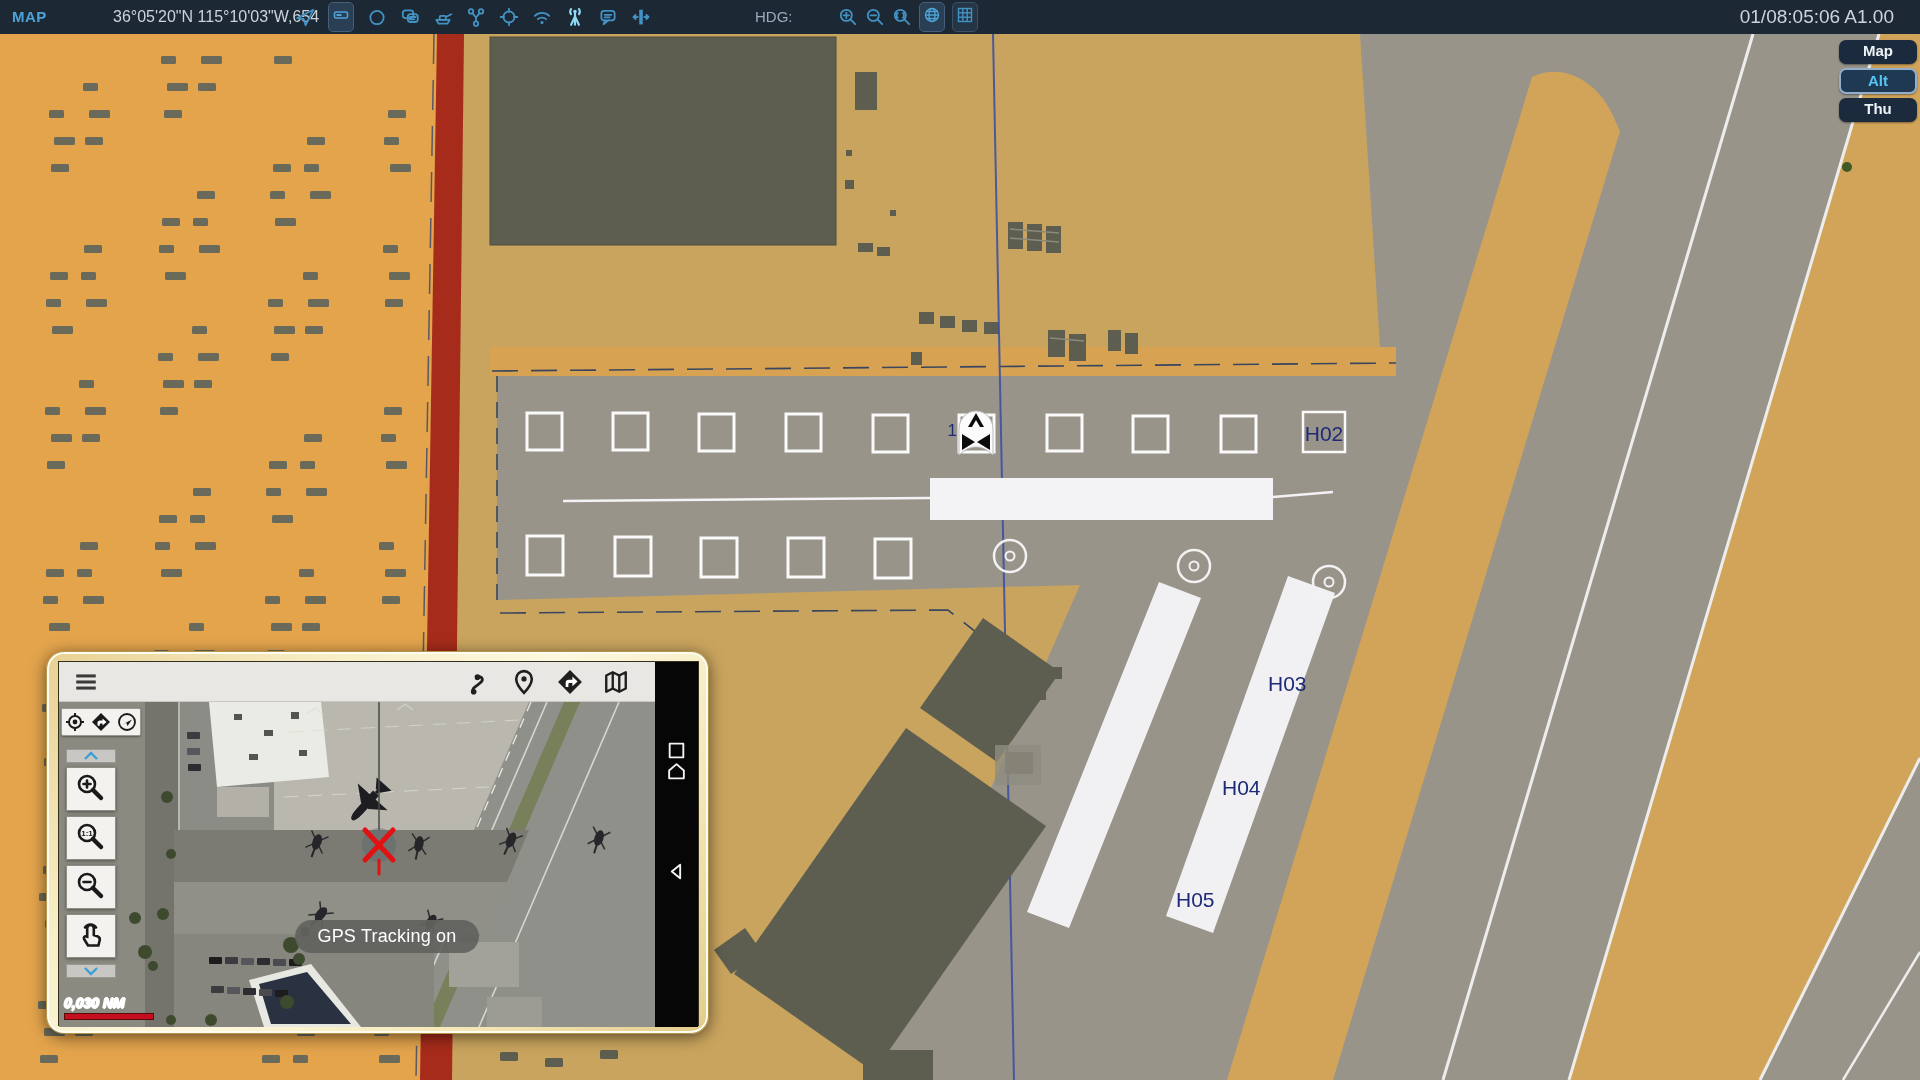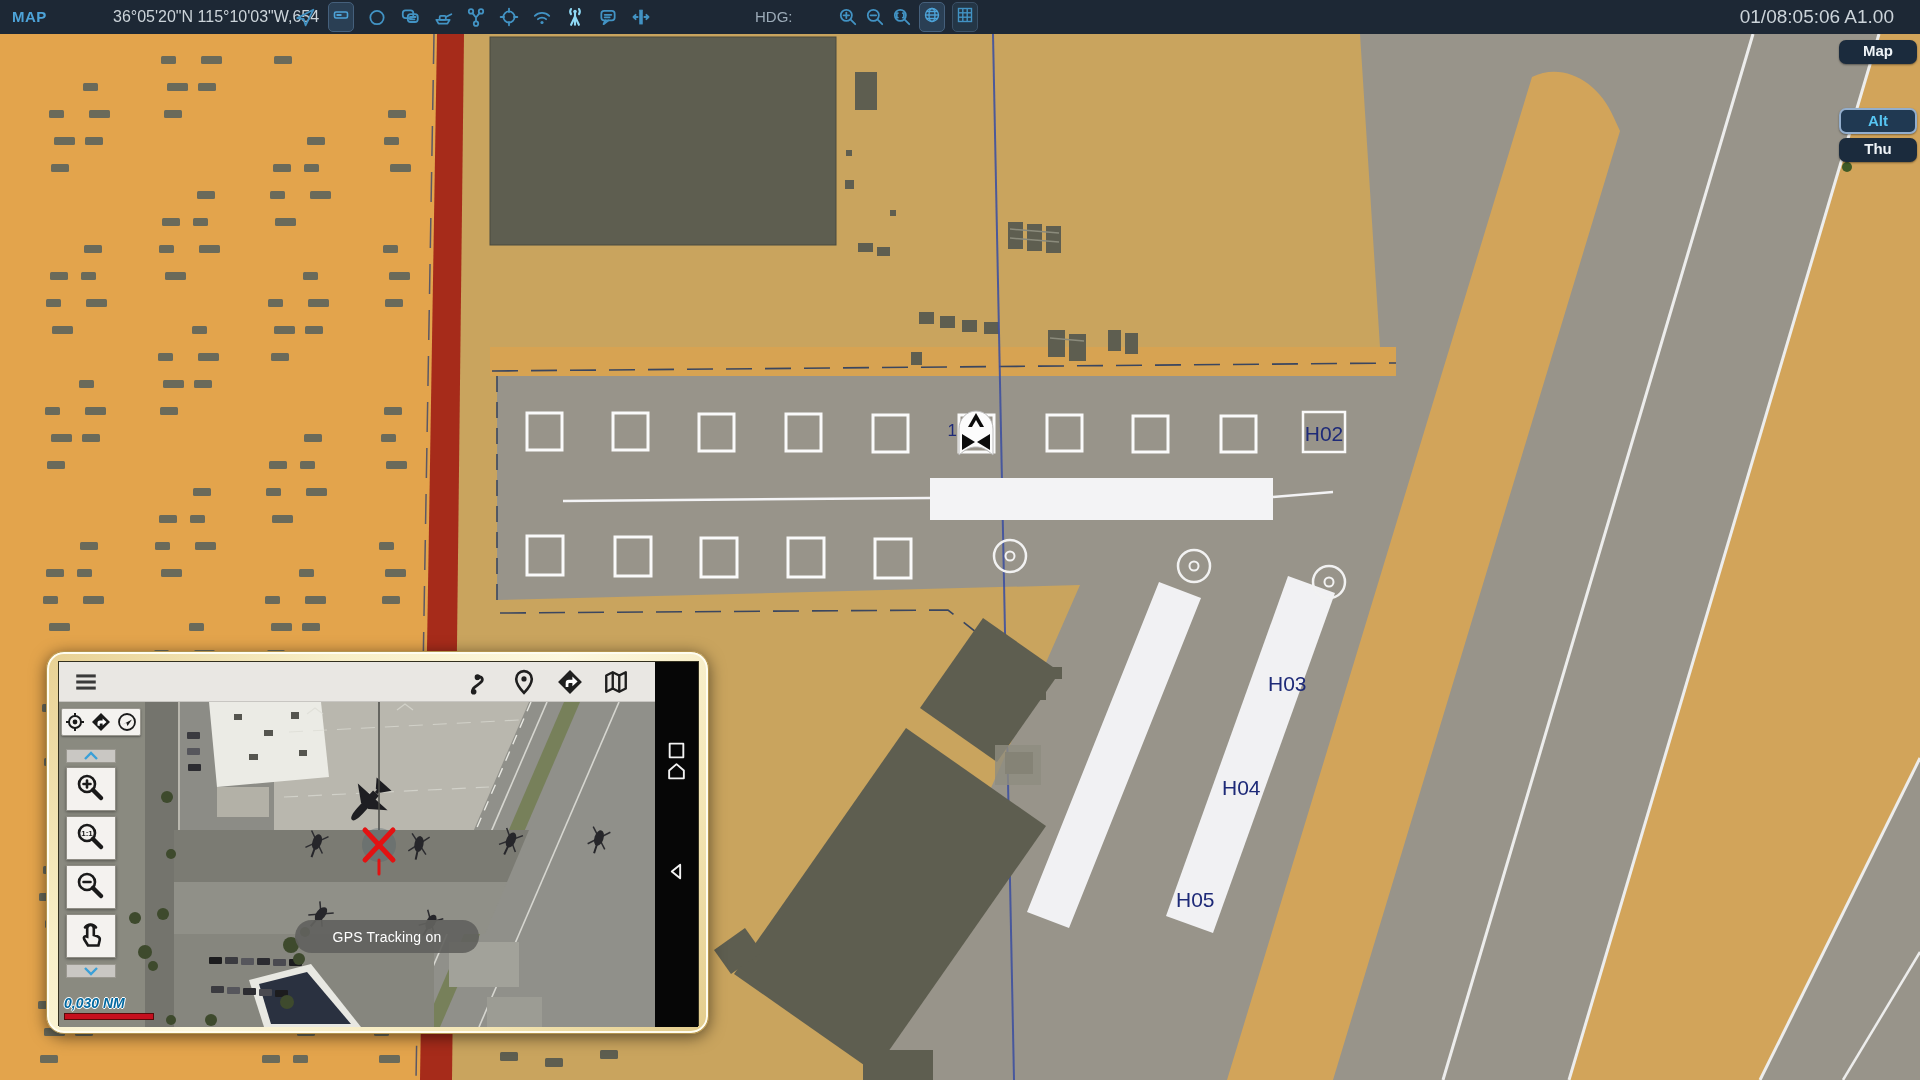--- a/index.html
+++ b/index.html
@@ -24,21 +24,21 @@
   .tbicon.bright svg { stroke:#8fd9f5; stroke-width:1.9; }
   .tbox { border:1px solid #45607c; background:#2a3f54; border-radius:5px; padding:3px; }
   .tbox.dim { background:#243646; border-color:#3a5066; }
 
   
   #layer-controls { position:absolute; right:3px; top:40px; z-index:25; display:flex;
                     flex-direction:column; gap:4px; width:78px; }
   .layer-btn { height:24px; border-radius:7px; background:#1b2b3d; border:1px solid #10192
 4; color:#eef3f7; font-size:15px; font-weight:bold; text-align:center; line-height:22px;
               box-shadow:0 1px 2px rgba(0,0,0,.4); }
-  .layer-btn.active { height:26px; background:#203952; border:2px solid #93aecd; color:#57c5f2; line-height:22px;margin-top:40px; }
+  .layer-btn.active { height:26px; background:#203952; border:2px solid #93aecd; color:#57c5f2; line-height:22px; }
 
   
   #mainmap { position:absolute; left:0; top:0; z-index:1; }
   #mainmap text { font-family:"Liberation Sans", sans-serif; }
 
   
   #phone { position:absolute; left:46px; top:651px; width:663px; height:383px; z-index:20;
            border-radius:18px; border:1px solid #b3944f;
            background:linear-gradient(135deg,#e8d193 0%,#f8efc7 28%,#fdf8df 50%,#f3e5b4 78%,#e3cc8c 100%);
            box-shadow:0 3px 16px rgba(0,0,0,.55), inset 0 0 0 2px #fffdf0; }
@@ -68,24 +68,24 @@
              position:absolute; display:flex; align-items:center; justify-content:center; }
   #chev-up { top:47px; } #chev-down { top:262px; }
   .chevbar svg { width:16px; height:10px; stroke:#3aa0d8; fill:none; stroke-width:2.4; }
   .zbtn { position:absolute; left:7px; width:50px; height:44px; background:#f4f2ef;
           border:1px solid #8f8d85; box-shadow:0 1px 3px rgba(0,0,0,.4);
           display:flex; align-items:center; justify-content:center; }
   #btn-zoom-in{top:65px;} #btn-one-to-one{top:114px;} #btn-zoom-out{top:163px;} #btn-touch{top:212px;}
   .zbtn svg { width:34px; height:34px; stroke:#1a1a1a; fill:none; stroke-width:2.6;
               stroke-linecap:round; }
   #toast { position:absolute; left:236px; top:218px; width:184px; height:33px; border-radius:17px;
-           background:rgba(98,98,94,.92); color:#fff; font-size:14px; display:flex;
+           background:rgba(98,98,94,.92); color:#fff; font-size:18px; display:flex;
            align-items:center; justify-content:center; letter-spacing:.2px;text-align:right; }
   #scale-label { position:absolute; left:5px; top:293px; font-size:14px; font-style:italic;
-                 font-weight:bold; color:#0369a1;
+                 font-weight:bold; color:#ffffff;
                  text-shadow:-1px 0 #fff,1px 0 #fff,0 -1px #fff,0 1px #fff; }
   #scale-bar { position:absolute; left:5px; top:311px; width:90px; height:7px;
                background:#c60f1e; border:1px solid #5a0a0a; }
 </style>
 </head>
 <body>
 
 <div id="stage">
 
   <svg id="mainmap" width="1920" height="1080" viewBox="0 0 1920 1080">

